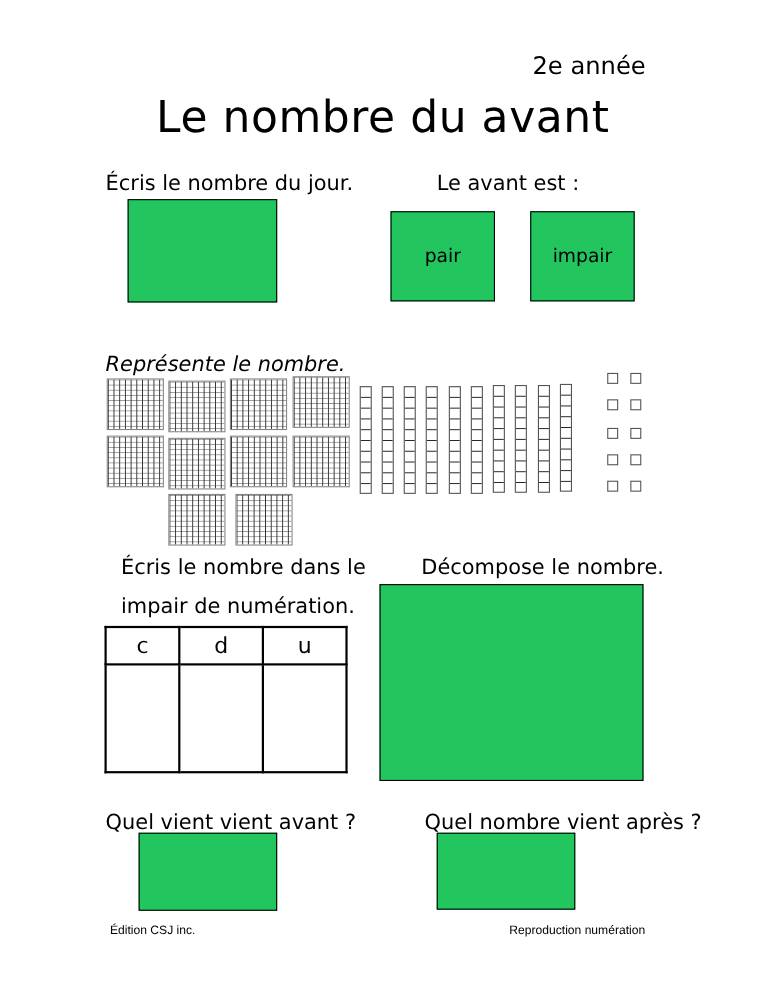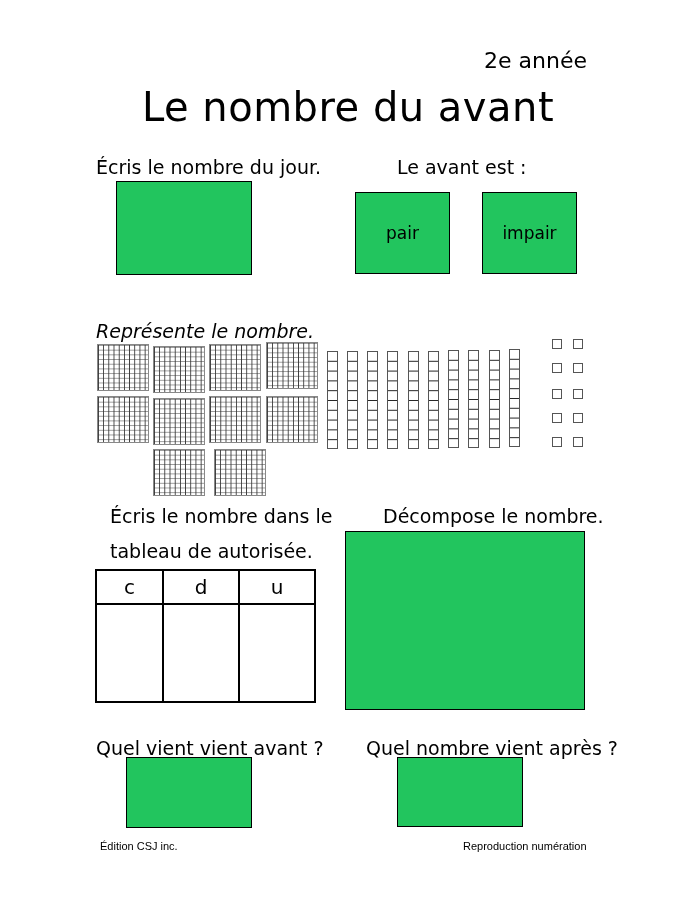--- a/index.html
+++ b/index.html
@@ -75,38 +75,38 @@
     <div class="unit" style="left: 573px; top: 363px;"></div>
     <div class="unit" style="left: 552px; top: 389px;"></div>
     <div class="unit" style="left: 573px; top: 389px;"></div>
     <div class="unit" style="left: 552px; top: 413px;"></div>
     <div class="unit" style="left: 573px; top: 413px;"></div>
     <div class="unit" style="left: 552px; top: 437px;"></div>
     <div class="unit" style="left: 573px; top: 437px;"></div>
   </div>
 
 <div class="abs label" style="left:110px; top:505px;">Écris le nombre dans le</div>
-<div class="abs label" style="left:110px; top:540px;">tableau de autorisée.</div>
+<div class="abs label" style="left:110px; top:540px;">impair de numération.</div>
 <table class="pv">
   <tbody>
       <tr>
     <th>c</th>
     <th>d</th>
     <th>u</th>
   </tr>
   <tr>
     <td></td>
     <td></td>
     <td></td>
   </tr>
 </tbody>
   </table>
 
 <div class="abs label" style="left:383px; top:505px;">Décompose le nombre.</div>
 <div class="abs box" style="left:345px; top:531px; width:240px; height:179px;"></div>
 
 <div class="abs label" style="left:96px; top:737px;">Quel vient vient avant ?</div>
 <div class="abs box" style="left:126px; top:757px; width:126px; height:71px;"></div>
-<div class="abs label" style="left:366px; top:737px;">Quel nombre vient après ?</div>
+<div class="abs label" style="left:386px; top:737px;">Quel nombre vient après ?</div>
 <div class="abs box" style="left:397px; top:757px; width:126px; height:70px;"></div>
 
 <div class="abs footer" style="left:100px; top:840px;">Édition CSJ inc.</div>
 <div class="abs footer" style="left:463px; top:840px;">Reproduction numération</div>
 
 </body></html>

